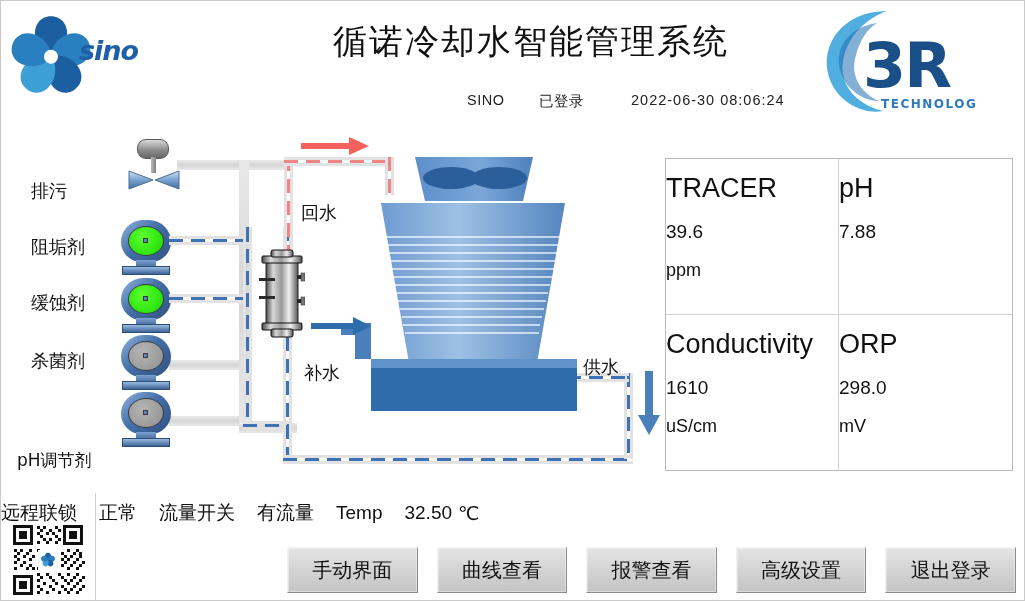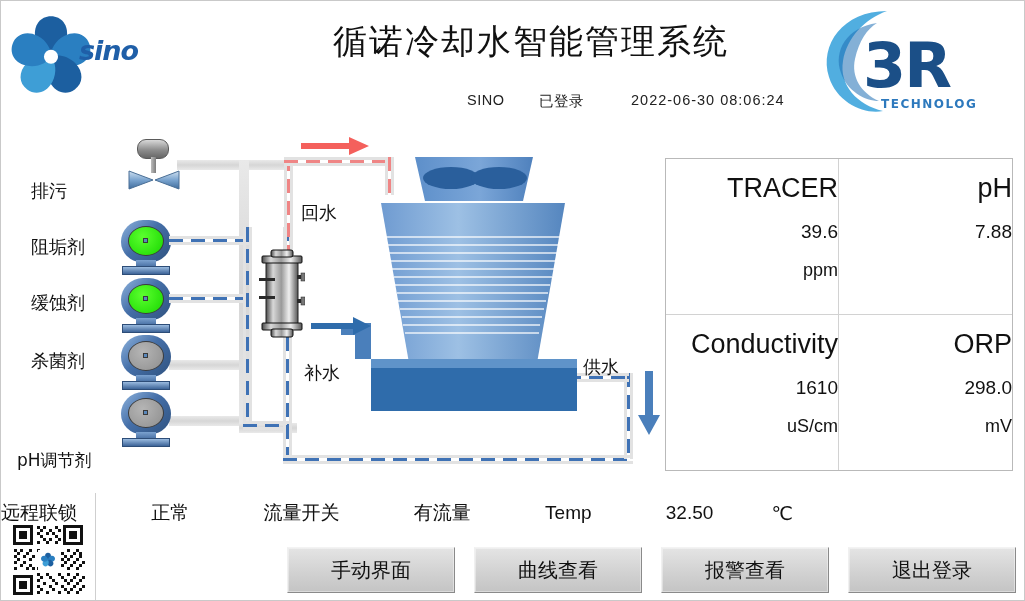--- a/index.html
+++ b/index.html
@@ -189,42 +189,42 @@
     display: grid;
     grid-template-columns: 1fr 1fr;
     grid-template-rows: 1fr 1fr;
     background: #fff;
   }
   .cell {
     border-right: 1px solid #d2d2d2;
     border-bottom: 1px solid #d2d2d2;
     display: flex;
     flex-direction: column;
-    align-items: flex-end;
+    align-items: flex-start;
     justify-content: flex-start;
     padding-top: 14px;
   }
   .cell:nth-child(2), .cell:nth-child(4) { border-right: none; }
   .cell:nth-child(3), .cell:nth-child(4) { border-bottom: none; }
   .cell-name {
     font-size: 27px; color: #111; line-height: 1.15;
     font-family: "Liberation Sans", sans-serif;
     white-space: nowrap;
   }
   .cell-value { font-size: 19px; color: #111; margin-top: 17px; }
   .cell-unit  { font-size: 18px; color: #111; margin-top: 17px; }
 
   
   #status-strip {
     position: absolute;
     left: 0; top: 492px;
     width: 812px; height: 40px;
     display: flex;
     align-items: center;
-    justify-content: space-between;
+    justify-content: flex-start;
     padding-right: 20px;
     font-size: 19px;
     color: #111;
     white-space: nowrap;
     font-family: "DejaVu Sans", "Liberation Sans", sans-serif;
   }
   #status-strip span { margin-left: 22px; }
   #status-strip span:first-child { margin-left: 0; }
   .st-latin { font-family: "Liberation Sans", sans-serif; }
 
@@ -490,20 +490,21 @@
     <span>有流量</span>
     <span class="st-latin">Temp</span>
     <span class="st-latin">32.50</span>
     <span style="margin-left:6px;">℃</span>
   </div>
 
   <div id="buttonbar">
     <div class="navbtn">手动界面</div>
     <div class="navbtn">曲线查看</div>
     <div class="navbtn">报警查看</div>
+    <div class="navbtn">高级设置</div>
     <div class="navbtn">退出登录</div>
   </div>
 
   <div id="left-divider"></div>
   <div id="qr">
     <svg viewBox="0 0 74 74" width="74" height="74">
       <rect width="74" height="74" fill="#ffffff"></rect>
       <g fill="#111">
 
         <path d="M2 2 h20 v20 h-20 z M5 5 v14 h14 v-14 z M8 8 h8 v8 h-8 z"></path>

